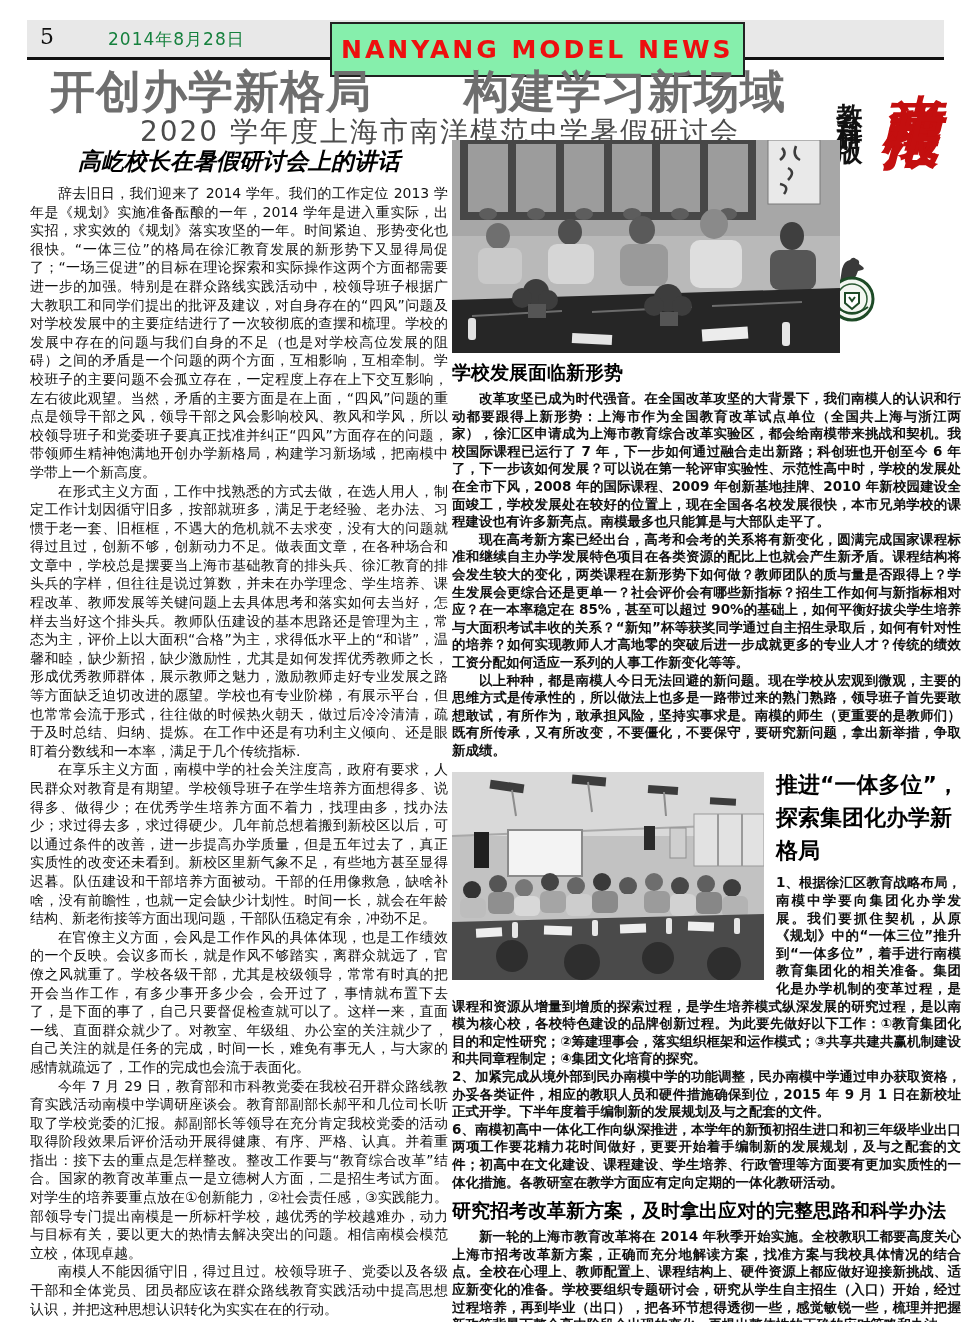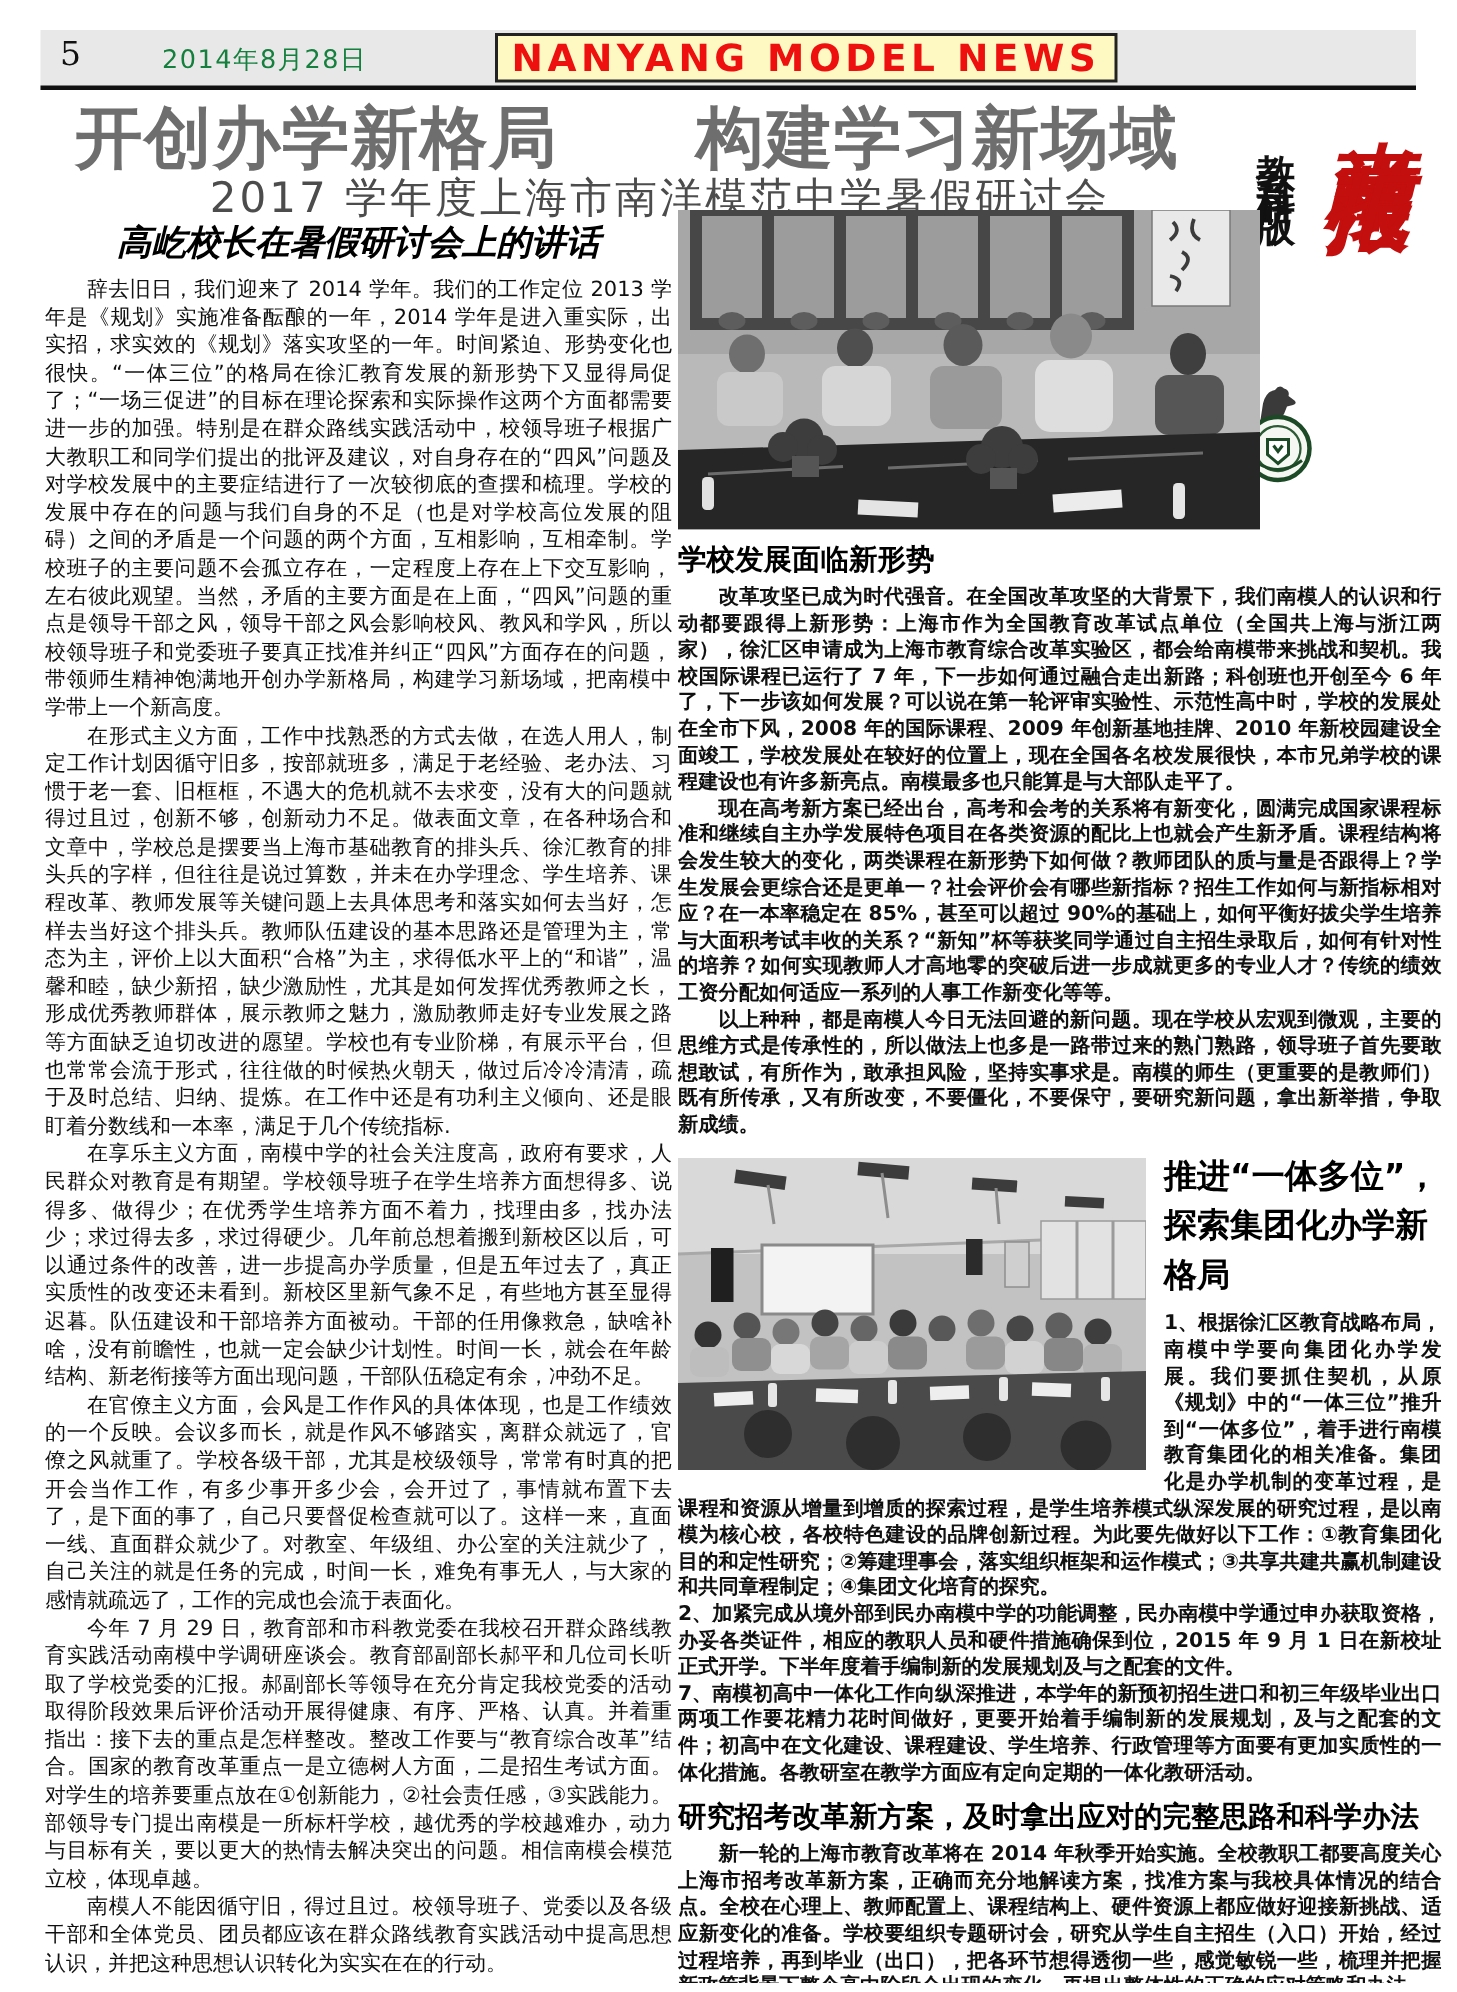--- a/index.html
+++ b/index.html
@@ -6,21 +6,21 @@
   .page{position:relative;width:971px;height:1328px;background:#ffffff;overflow:hidden;
         font-family:"DejaVu Sans",sans-serif;color:#101010;}
 
   
   .header-bar{position:absolute;left:27px;top:20px;width:917px;height:37px;
               background:#e8e8e8;border-bottom:3px solid #111;}
   .pagenum{position:absolute;left:40px;top:24px;font-family:"DejaVu Serif",serif;
            font-size:22px;color:#111;}
   .issue-date{position:absolute;left:108px;top:28px;color:#15803d;font-size:17px;letter-spacing:1px;}
   .masthead{position:absolute;left:330px;top:22px;font-size:25px;font-weight:bold;color:#ee0f0f;
-            border:2px solid #222;padding:0 9px;letter-spacing:3px;background:#fef9c3;
+            border:2px solid #222;padding:11px 9px;letter-spacing:3px;background:#86efac;
             font-family:"DejaVu Sans",sans-serif;}
 
   
   .headline{position:absolute;left:50px;top:62px;width:780px;text-align:left;
             font-size:45px;font-weight:bold;color:#6e6e6e;letter-spacing:1px;white-space:nowrap;}
   .subtitle{position:absolute;left:50px;top:113px;width:780px;text-align:center;
             font-size:28px;color:#4c4c4c;letter-spacing:2px;white-space:nowrap;}
 
   
   .edition{position:absolute;left:833px;top:82px;writing-mode:vertical-rl;
@@ -54,21 +54,21 @@
 <body>
 
 <div class="page">
 
   <div class="header-bar"></div>
   <span class="pagenum">5</span>
   <span class="issue-date">2014年8月28日</span>
   <span class="masthead">NANYANG MODEL NEWS</span>
 
   <div class="headline">开创办学新格局　　构建学习新场域</div>
-  <div class="subtitle">2017 学年度上海市南洋模范中学暑假研讨会</div>
+  <div class="subtitle">2020 学年度上海市南洋模范中学暑假研讨会</div>
 
   <div class="edition">教育科研版</div>
   <div class="calligraphy">南洋模范报</div>
   <div class="logo">
     <svg width="48" height="72" viewBox="0 0 48 72" xmlns="http://www.w3.org/2000/svg">
       <path d="M14 18 q2-8 8-9 q3-4 6-1 q4 1 3 5 l4 3 q2 2-1 3 l-4 1 -2 5 -3 4 2 4 -4 1 -2-4 -4 1 1 4 -4 1 -2-5 z" fill="#3a3a3a"></path>
       <circle cx="24" cy="48" r="21" fill="#f4f7f2" stroke="#1d4a26" stroke-width="3"></circle>
       <circle cx="24" cy="48" r="15" fill="none" stroke="#2c5a34" stroke-width="1.5"></circle>
       <path d="M17 42 h14 v10 l-7 6 -7-6 z" fill="#ffffff" stroke="#1d4a26" stroke-width="2"></path>
       <path d="M21 46 l3 4 3-4" fill="none" stroke="#1d4a26" stroke-width="2"></path>
@@ -211,20 +211,20 @@
             <circle cx="60" cy="184" r="16"></circle>
               <circle cx="130" cy="190" r="18"></circle>
             <circle cx="206" cy="186" r="16"></circle>
               <circle cx="272" cy="192" r="17"></circle>
           </g>
         </svg>
       </span>
       <h3 class="group-heading">推进“一体多位”，探索集团化办学新格局</h3>
       <p>1、根据徐汇区教育战略布局，南模中学要向集团化办学发展。我们要抓住契机，从原《规划》中的“一体三位”推升到“一体多位”，着手进行南模教育集团化的相关准备。集团化是办学机制的变革过程，是课程和资源从增量到增质的探索过程，是学生培养模式纵深发展的研究过程，是以南模为核心校，各校特色建设的品牌创新过程。为此要先做好以下工作：①教育集团化目的和定性研究；②筹建理事会，落实组织框架和运作模式；③共享共建共赢机制建设和共同章程制定；④集团文化培育的探究。</p>
       <p>2、加紧完成从境外部到民办南模中学的功能调整，民办南模中学通过申办获取资格，办妥各类证件，相应的教职人员和硬件措施确保到位，2015 年 9 月 1 日在新校址正式开学。下半年度着手编制新的发展规划及与之配套的文件。</p>
-      <p>7、南模初高中一体化工作向纵深推进，本学年的新预初招生进口和初三年级毕业出口两项工作要花精力花时间做好，更要开始着手编制新的发展规划，及与之配套的文件；初高中在文化建设、课程建设、学生培养、行政管理等方面要有更加实质性的一体化措施。各教研室在教学方面应有定向定期的一体化教研活动。</p>
+      <p>6、南模初高中一体化工作向纵深推进，本学年的新预初招生进口和初三年级毕业出口两项工作要花精力花时间做好，更要开始着手编制新的发展规划，及与之配套的文件；初高中在文化建设、课程建设、学生培养、行政管理等方面要有更加实质性的一体化措施。各教研室在教学方面应有定向定期的一体化教研活动。</p>
     </div>
 
     <h3 class="sec-heading">研究招考改革新方案，及时拿出应对的完整思路和科学办法</h3>
     <p class="reform-par">新一轮的上海市教育改革将在 2014 年秋季开始实施。全校教职工都要高度关心上海市招考改革新方案，正确而充分地解读方案，找准方案与我校具体情况的结合点。全校在心理上、教师配置上、课程结构上、硬件资源上都应做好迎接新挑战、适应新变化的准备。学校要组织专题研讨会，研究从学生自主招生（入口）开始，经过过程培养，再到毕业（出口），把各环节想得透彻一些，感觉敏锐一些，梳理并把握新政策背景下整个高中阶段会出现的变化，再提出整体性的正确的应对策略和办法。</p>
   </div>
 
 </div>
 
 </body></html>

